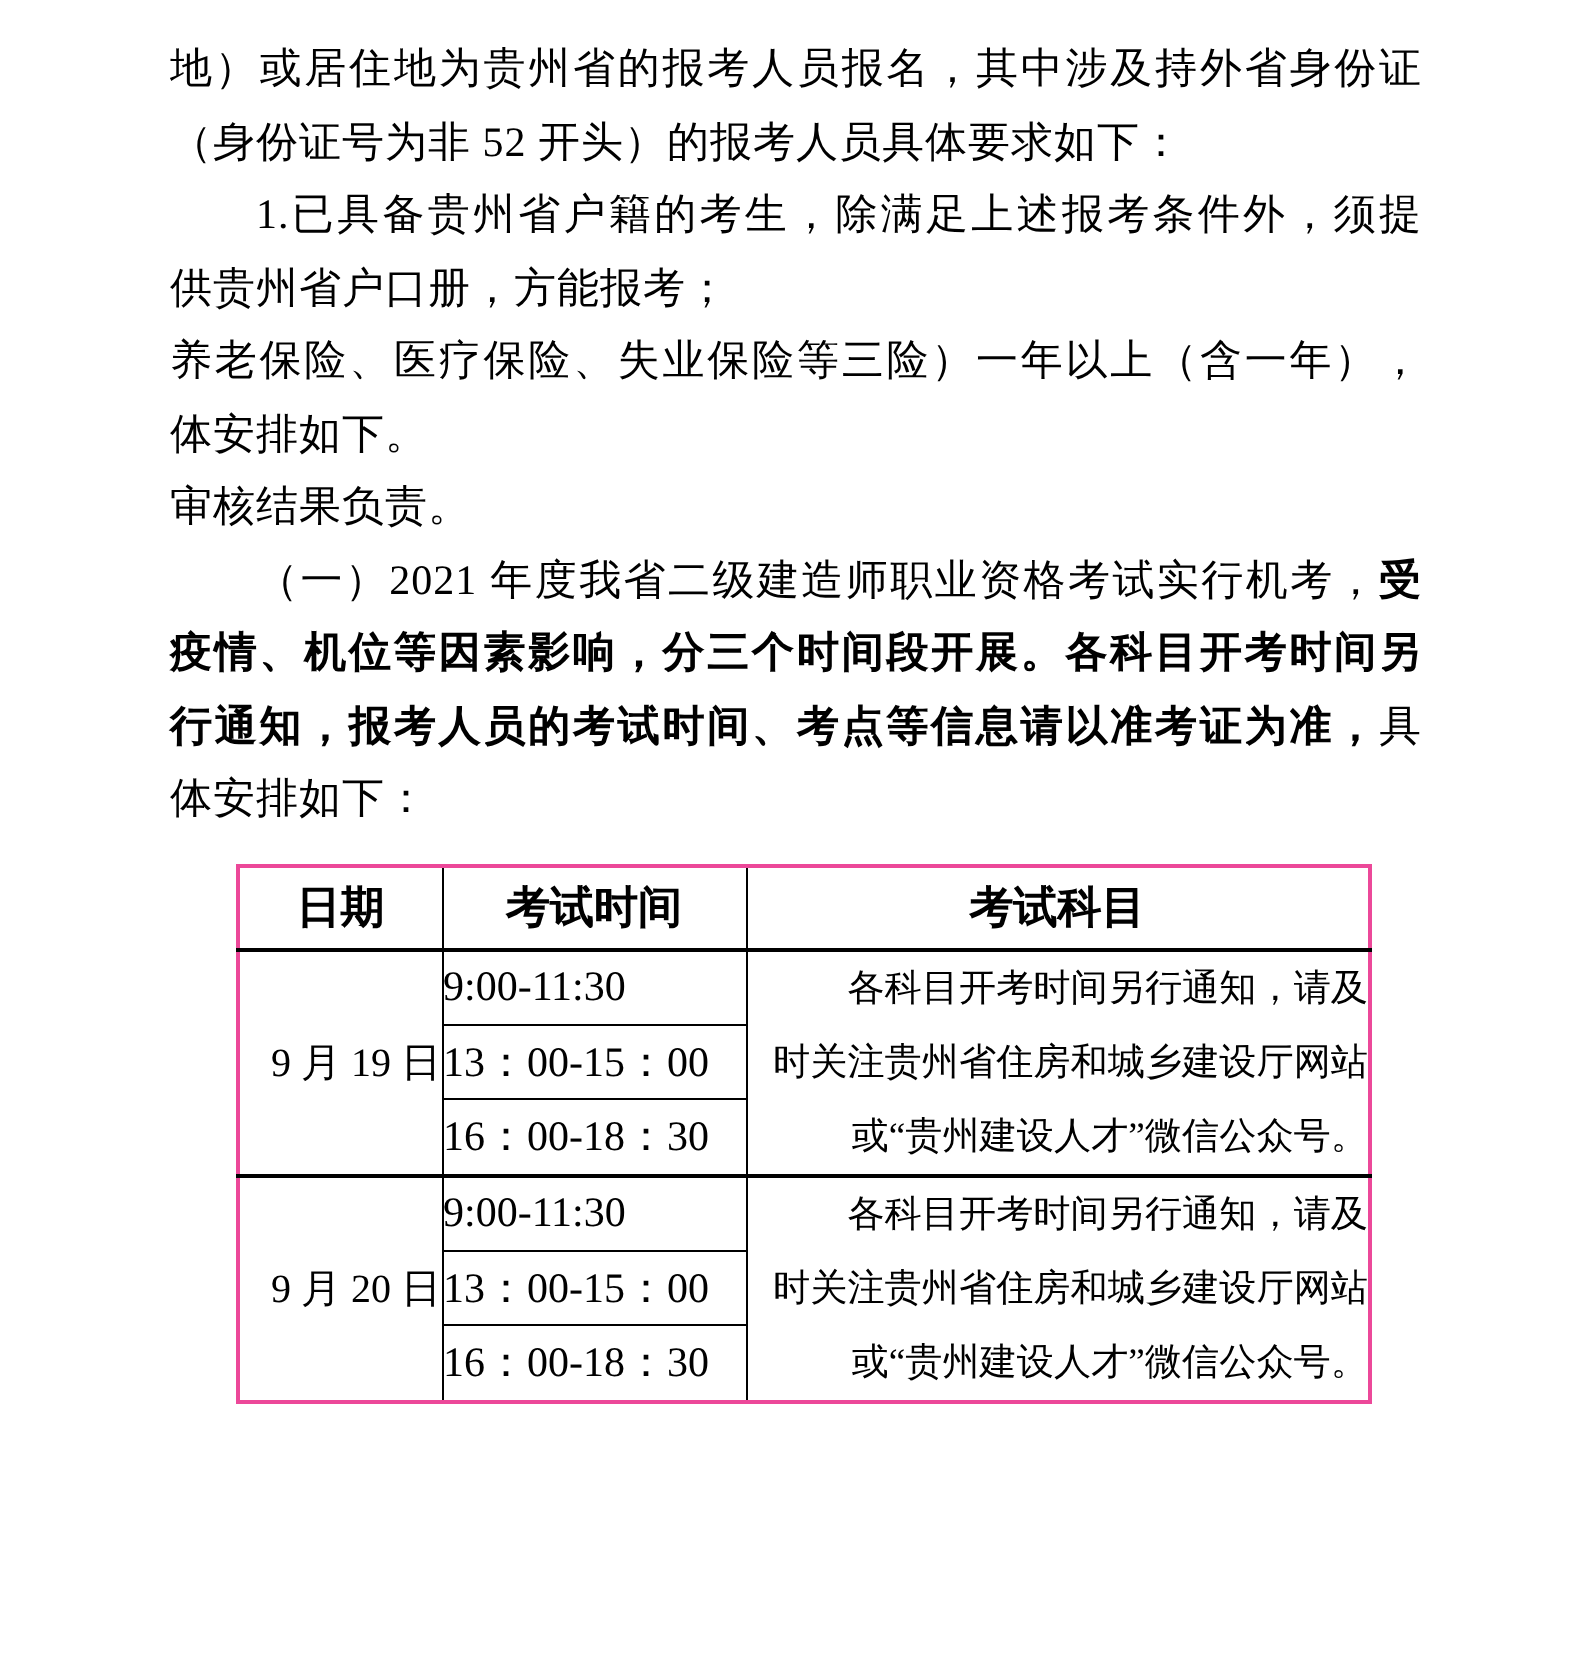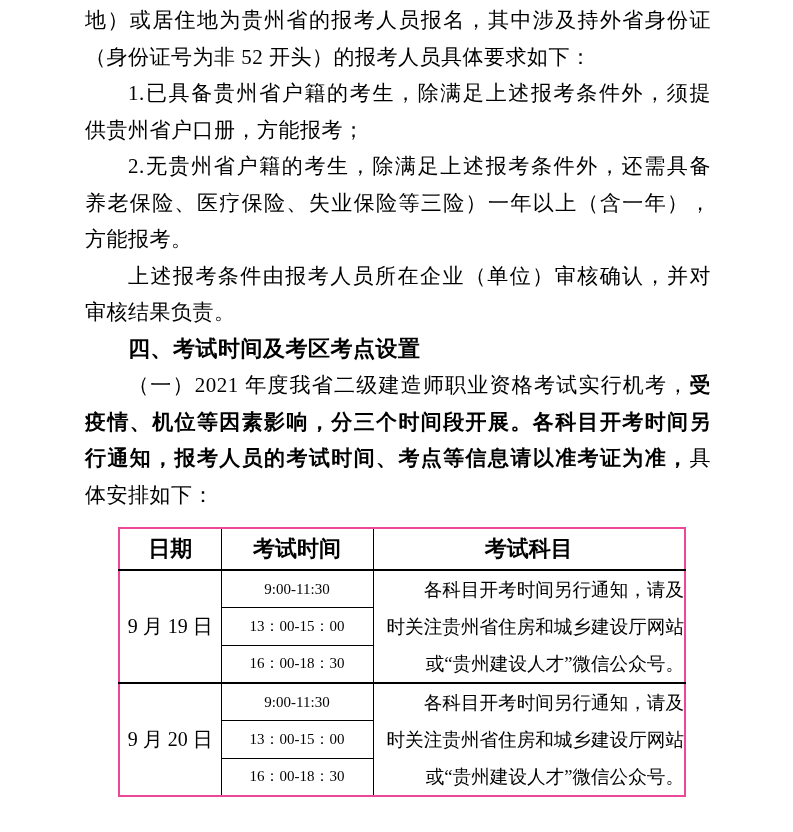--- a/index.html
+++ b/index.html
@@ -11,21 +11,21 @@
     width: 793px;
     height: 832px;
     overflow: hidden;
     color: #000000;
     font-family: "Liberation Serif", serif;
   }
   .page {
     width: 793px;
     height: 832px;
     box-sizing: border-box;
-    padding-top: 2px;
+    padding-top: 16px;
   }
   .textblock {
     padding: 0 82px 0 85px;
   }
   .line {
     font-size: 21px;
     line-height: 36.5px;
     height: 36.5px;
     letter-spacing: 0.5px;
     text-align: justify;
@@ -67,27 +67,27 @@
     font-weight: 700;
     font-size: 22px;
     text-align: center;
     vertical-align: middle;
   }
   table.schedule td {
     vertical-align: middle;
   }
   td.time-cell {
     height: 35px;
-    font-size: 15px;
+    font-size: 21px;
     padding-left: 2px;
-    text-align: center;
+    text-align: left;
     white-space: nowrap;
   }
   td.date-cell {
-    text-align: center;
+    text-align: right;
     font-size: 20px;
     border-right-width: 1px;
   }
   td.subject-cell {
     font-size: 18.6px;
     line-height: 37px;
     padding: 0 4px 0 5px;
     text-indent: 2em;
     text-align: right;
   }
@@ -98,26 +98,23 @@
 </head>
 <body>
 
 <div class="page">
   <div class="textblock">
 
     <div class="line fill"><span class="reg">地）或居住地为贵州省的报考人员报名，其中涉及持外省身份证</span></div>
     <div class="line"><span class="reg">（身份证号为非 52 开头）的报考人员具体要求如下：</span></div>
     <div class="line fill indent"><span class="reg">1.已具备贵州省户籍的考生，除满足上述报考条件外，须提</span></div>
     <div class="line"><span class="reg">供贵州省户口册，方能报考；</span></div>
-    <div class="line fill indent"><span class="reg">2.无贵州省户籍的考生，除满足上述报考条件外，还需具备</span></div>
     <div class="line fill"><span class="reg">养老保险、医疗保险、失业保险等三险）一年以上（含一年），</span></div>
-    <div class="line"><span class="reg">方能报考。</span></div>
-    <div class="line fill indent"><span class="reg">上述报考条件由报考人员所在企业（单位）审核确认，并对</span></div>
+    <div class="line"><span class="reg">体安排如下。</span></div>
     <div class="line"><span class="reg">审核结果负责。</span></div>
-    <div class="line heading indent"><span>四、考试时间及考区考点设置</span></div>
     <div class="line fill indent"><span class="reg">（一）2021 年度我省二级建造师职业资格考试实行机考，</span><span class="b">受</span></div>
     <div class="line fill"><span class="b">疫情、机位等因素影响，分三个时间段开展。各科目开考时间另</span></div>
     <div class="line fill"><span class="b">行通知，报考人员的考试时间、考点等信息请以准考证为准，</span><span class="reg">具</span></div>
     <div class="line"><span class="reg">体安排如下：</span></div>
 
   </div>
 
   <table class="schedule">
     <colgroup>
       <col style="width:102px">

